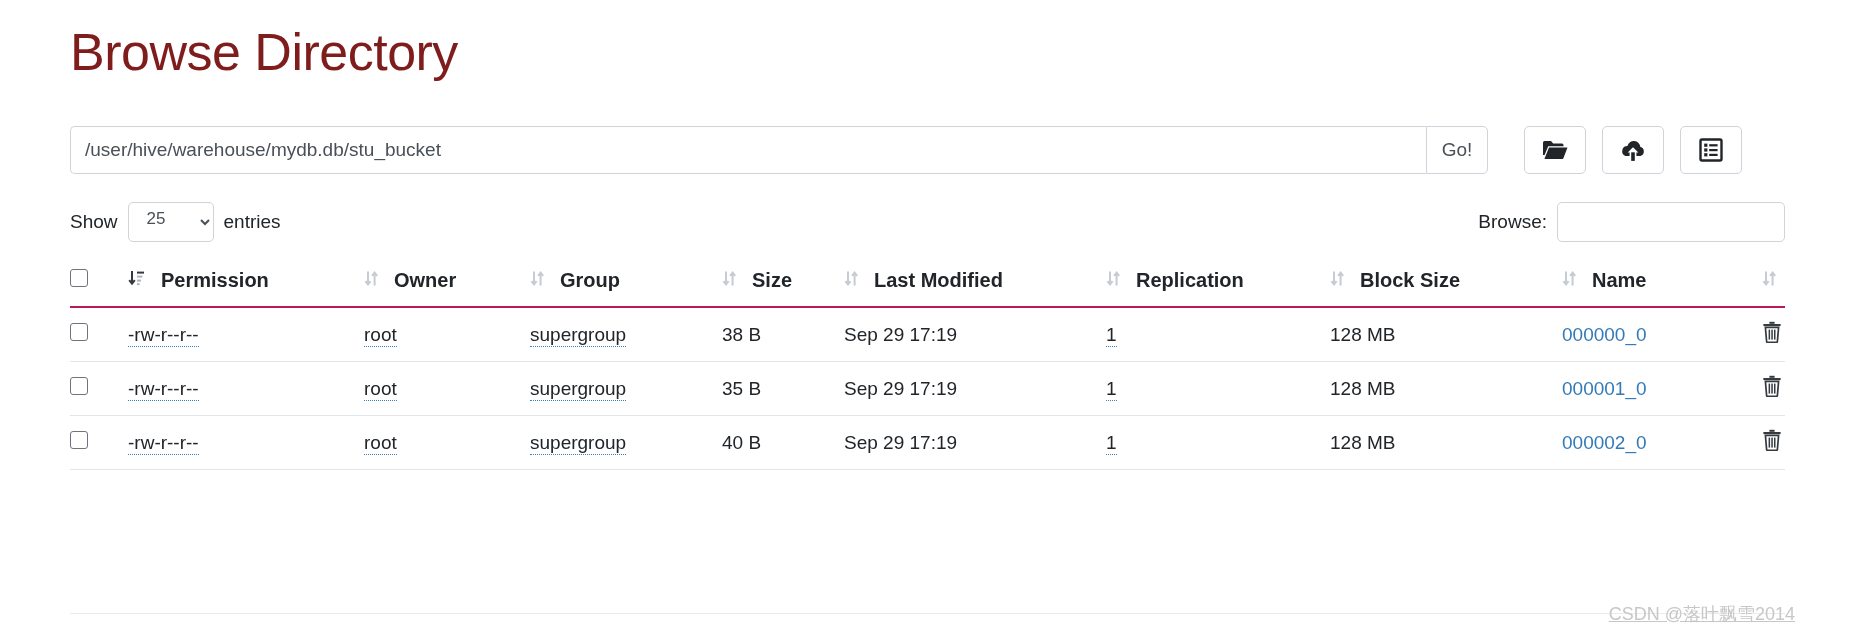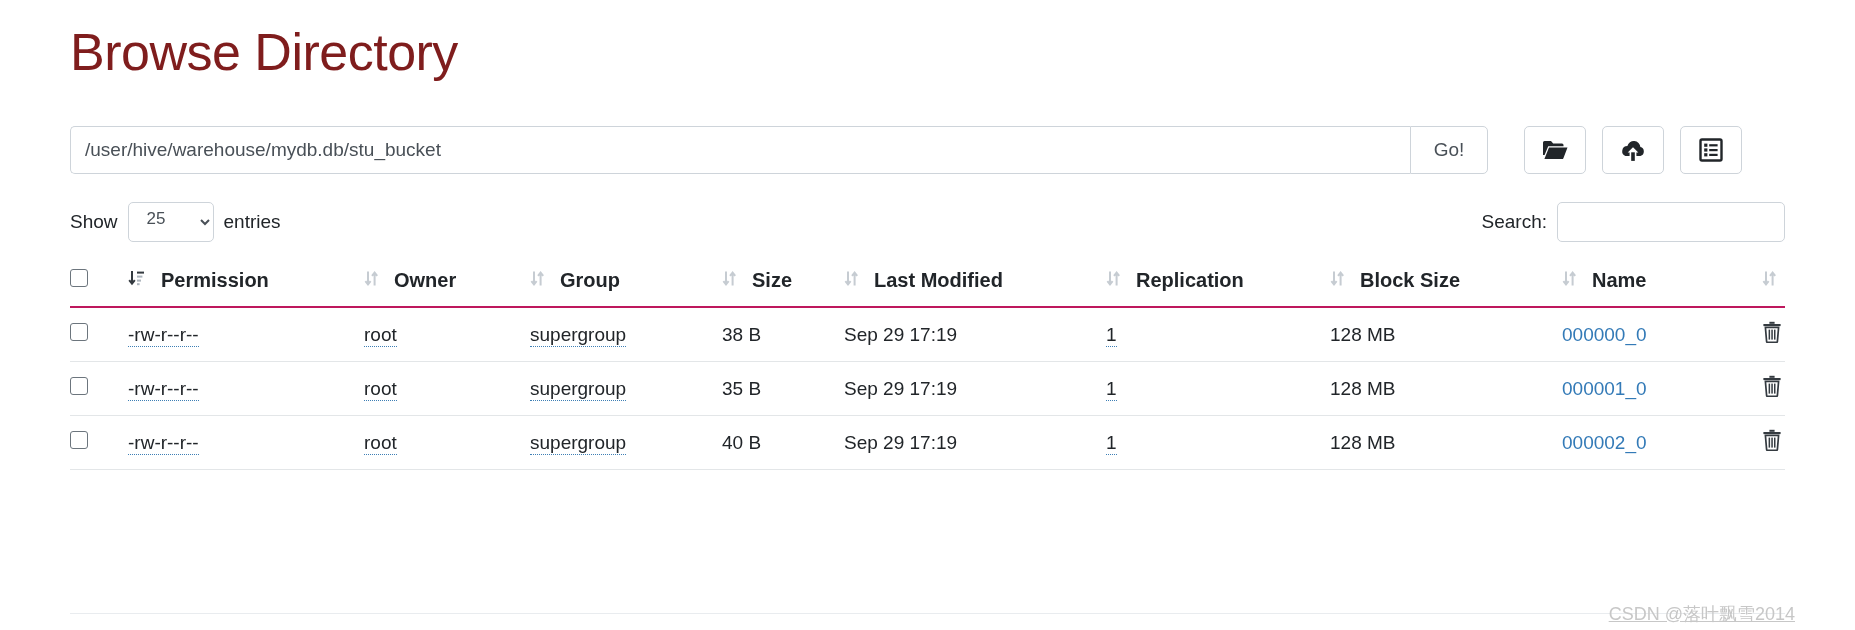--- a/index.html
+++ b/index.html
@@ -48,21 +48,21 @@
     border-radius: 5px 0 0 5px;
     font-size: 19px;
     font-family: "Liberation Sans", sans-serif;
     color: #495057;
     padding: 0 14px;
     outline: none;
     background: #fff;
     box-sizing: border-box;
   }
   .go-btn {
-    width: 78px;
+    width: 62px;
     border: 1px solid #ced4da;
     border-radius: 0 5px 5px 0;
     background: #fff;
     font-size: 19px;
     font-family: "Liberation Sans", sans-serif;
     color: #495057;
     cursor: pointer;
     box-sizing: border-box;
   }
   .tool-btns {
@@ -298,21 +298,21 @@
 
   <div class="controls-row">
     <div class="show-entries">
       <span>Show</span>
       <select class="entries-select">
         <option selected="">25</option>
       </select>
       <span>entries</span>
     </div>
     <div class="search-wrap">
-      <span>Search:</span>
+      <span>Browse:</span>
       <input class="search-input" type="text" value="" style="">
     </div>
   </div>
 
   <table class="dir-table">
     <colgroup>
       <col class="col-check">
         <col class="col-perm">
         <col class="col-owner">
         <col class="col-group">

